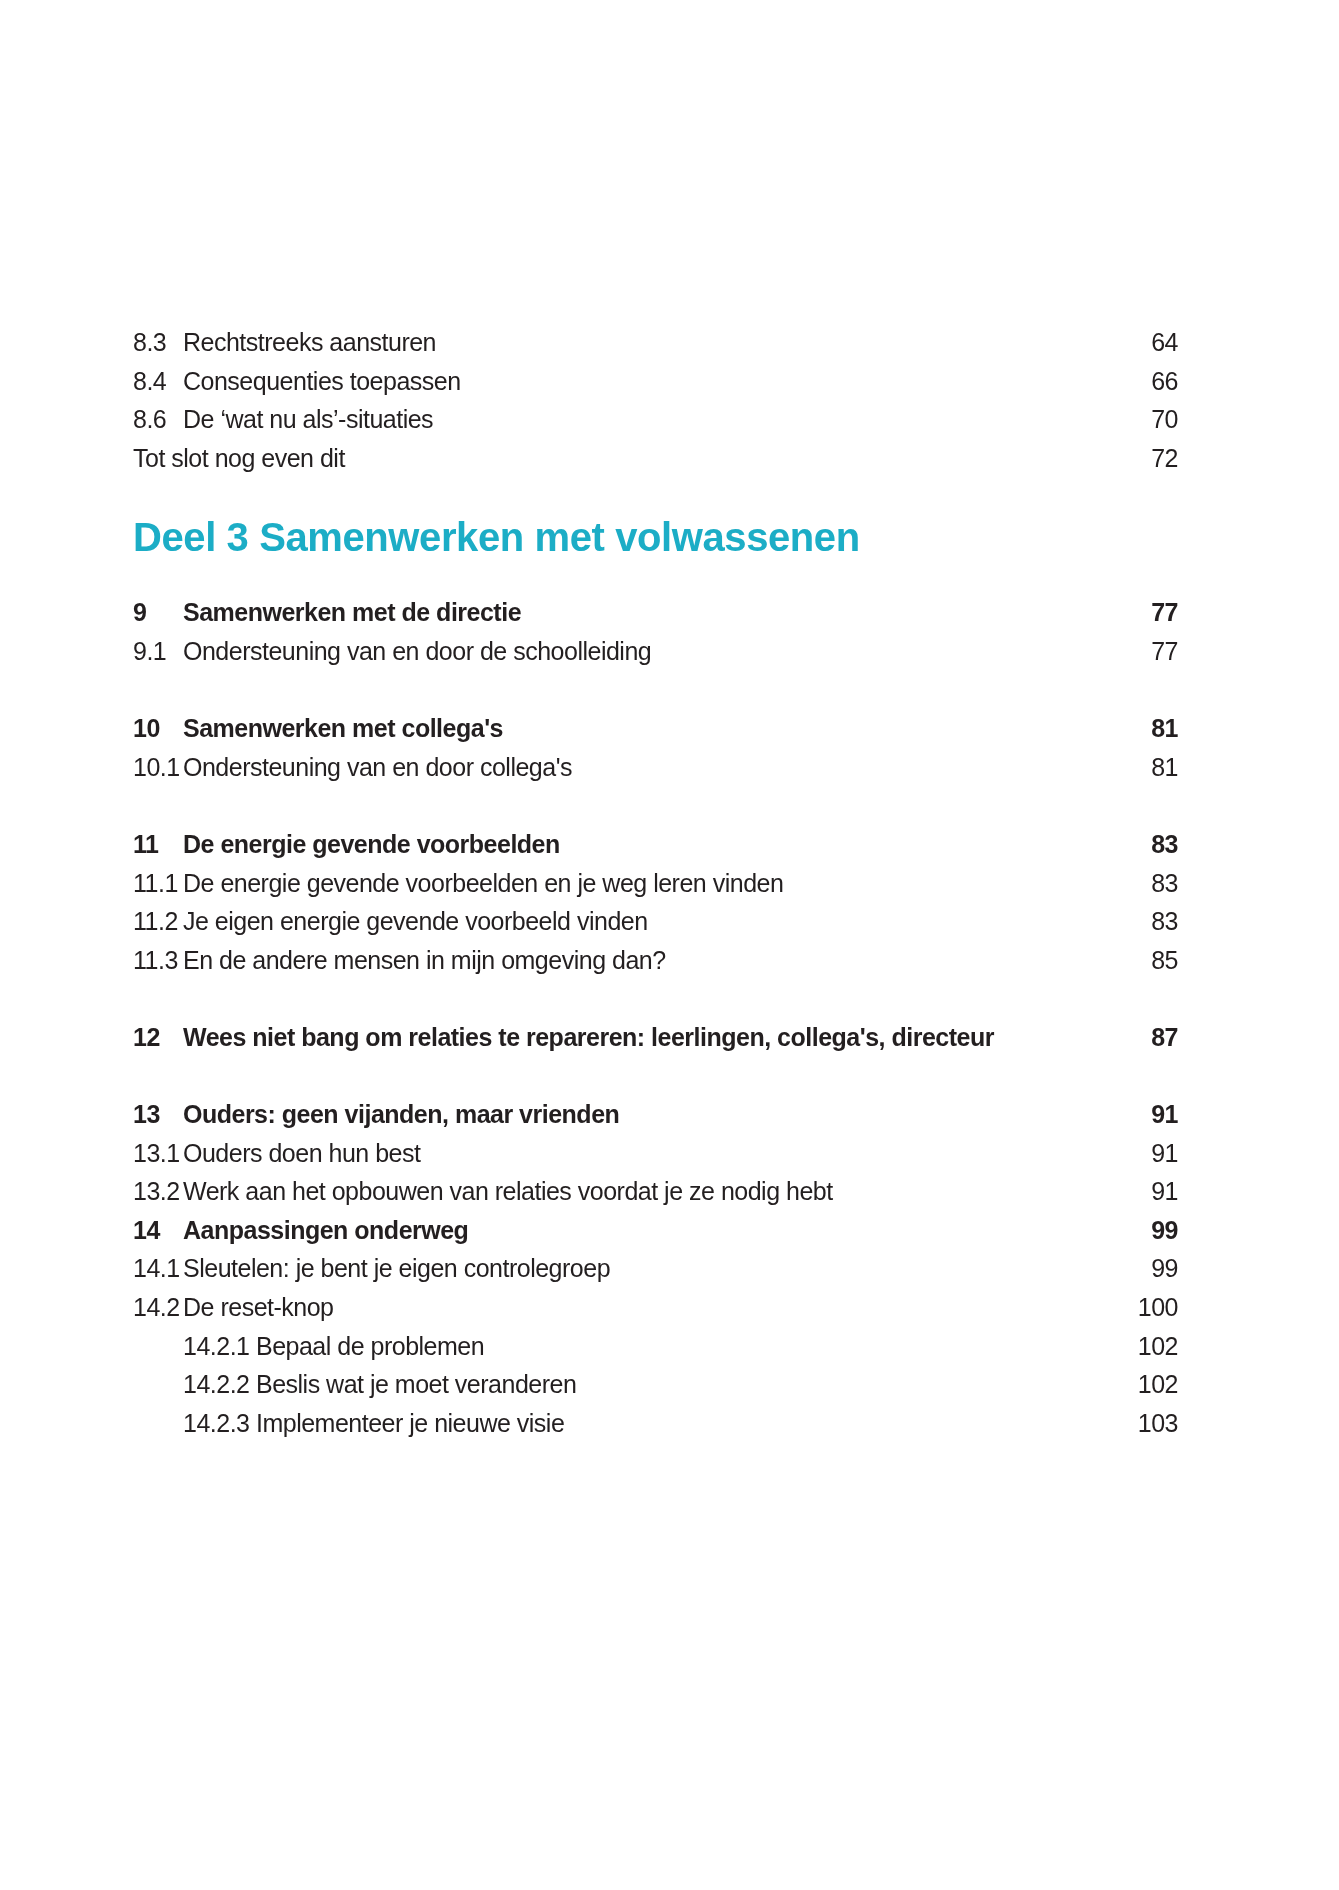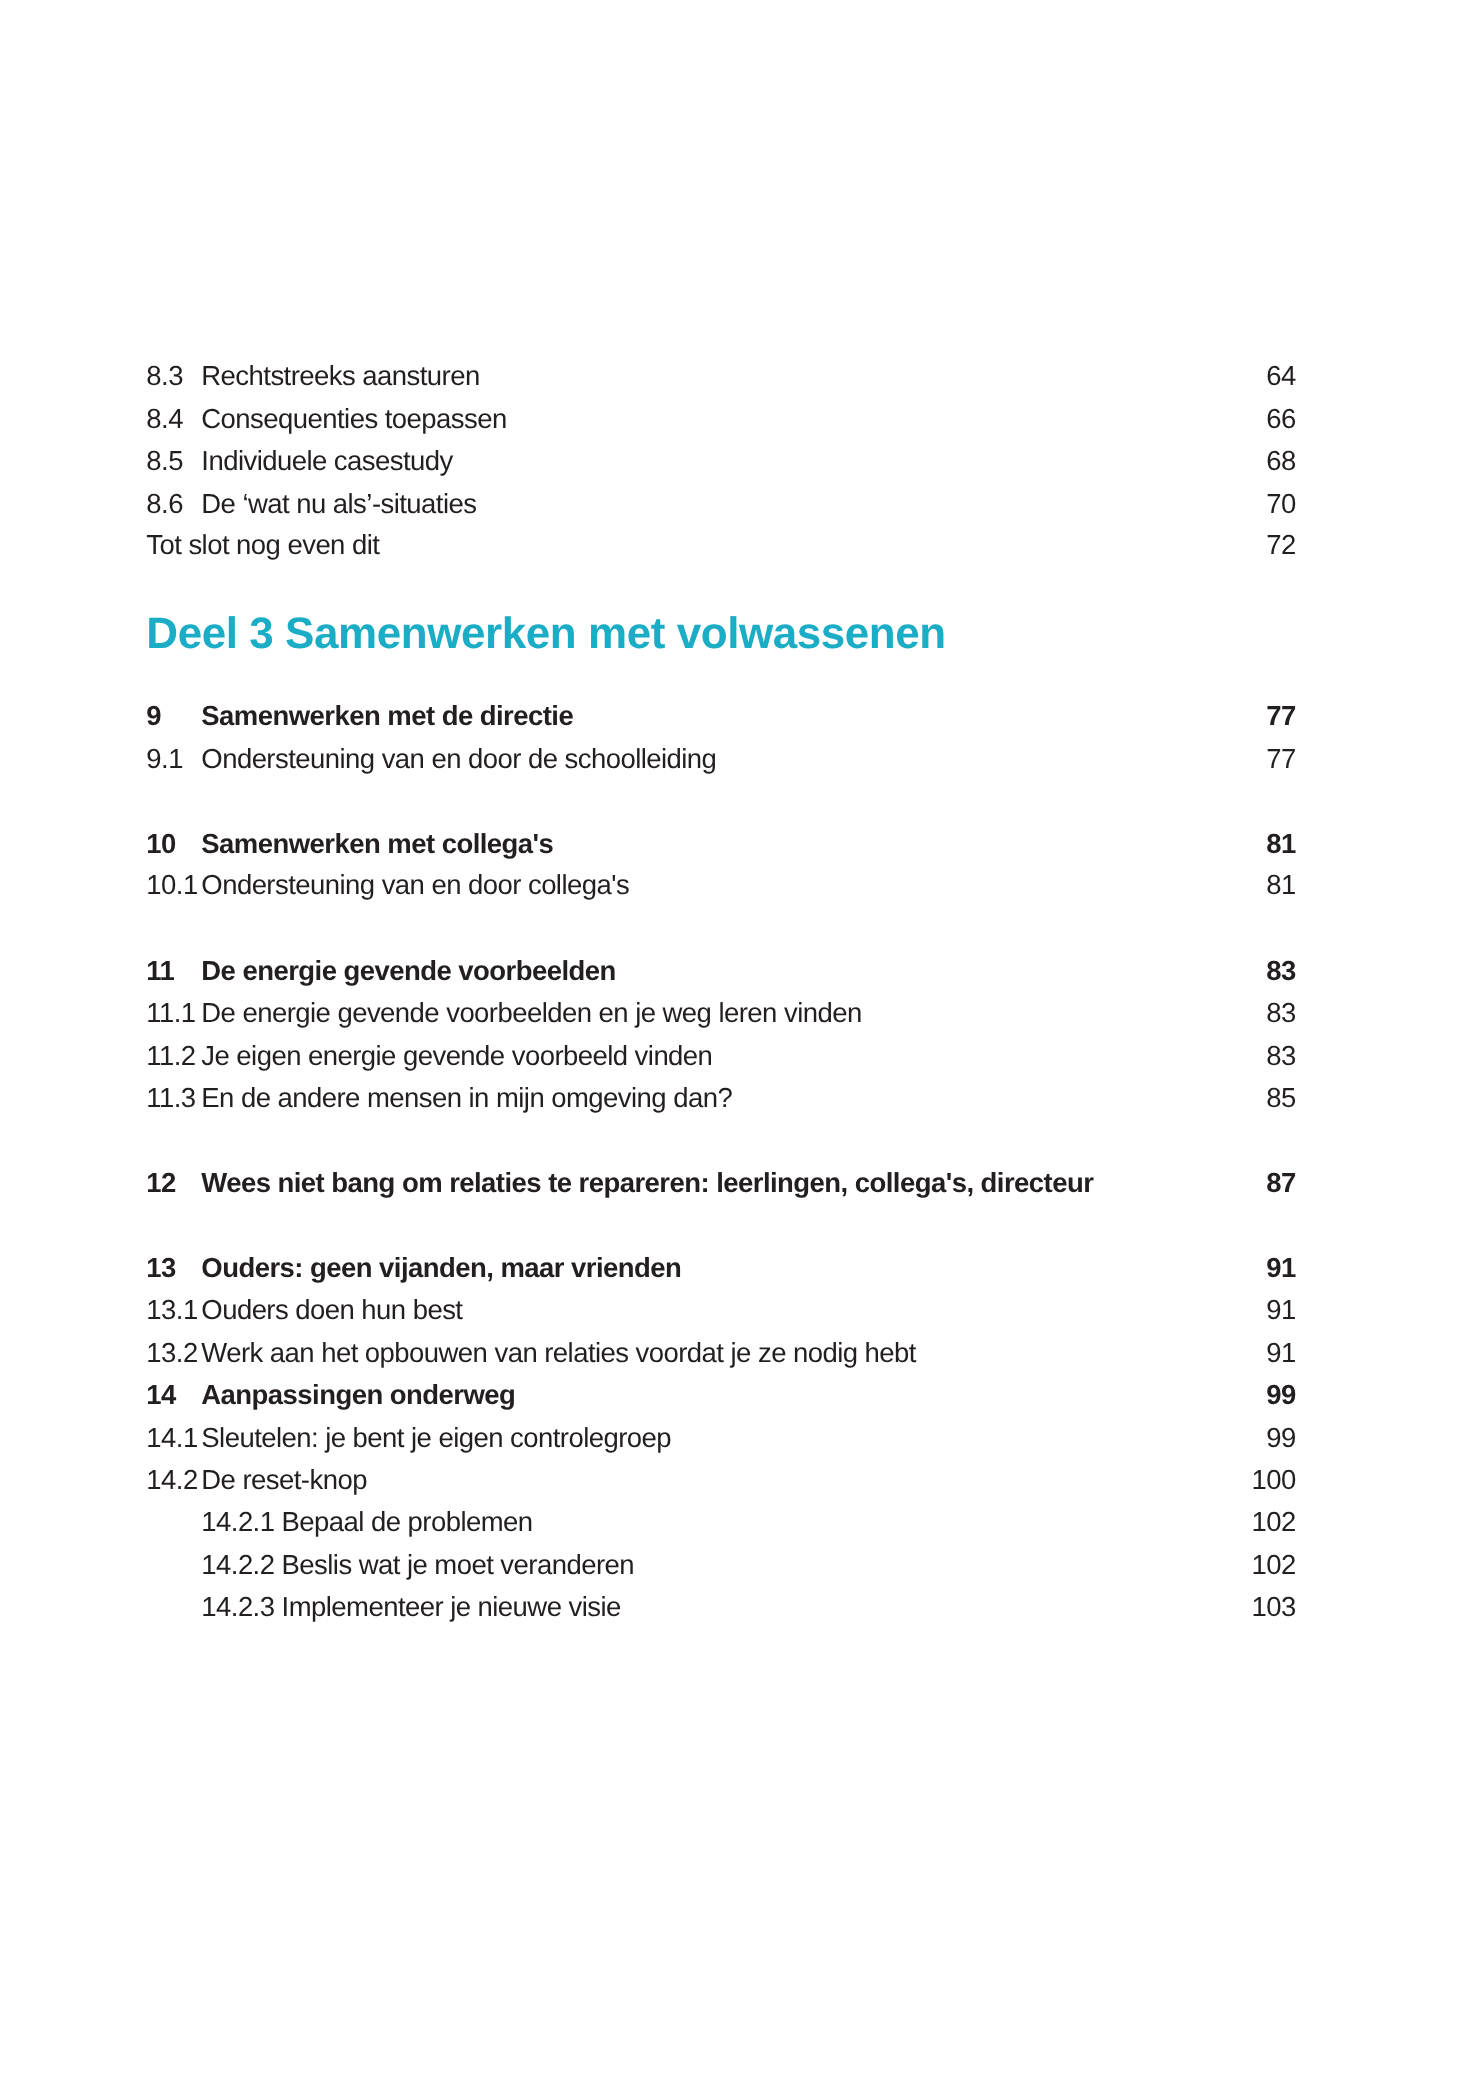--- a/index.html
+++ b/index.html
@@ -67,25 +67,20 @@
 
     <div class="row">
       <span class="num">8.3</span>
       <span class="title">Rechtstreeks aansturen</span>
       <span class="pg">64</span>
     </div>
     <div class="row">
       <span class="num">8.4</span>
       <span class="title">Consequenties toepassen</span>
       <span class="pg">66</span>
-    </div>
-    <div class="row">
-      <span class="num">8.5</span>
-      <span class="title">Individuele casestudy</span>
-      <span class="pg">68</span>
     </div>
     <div class="row">
       <span class="num">8.6</span>
       <span class="title">De ‘wat nu als’-situaties</span>
       <span class="pg">70</span>
     </div>
     <div class="row flush">
 
       <span class="title">Tot slot nog even dit</span>
       <span class="pg">72</span>

